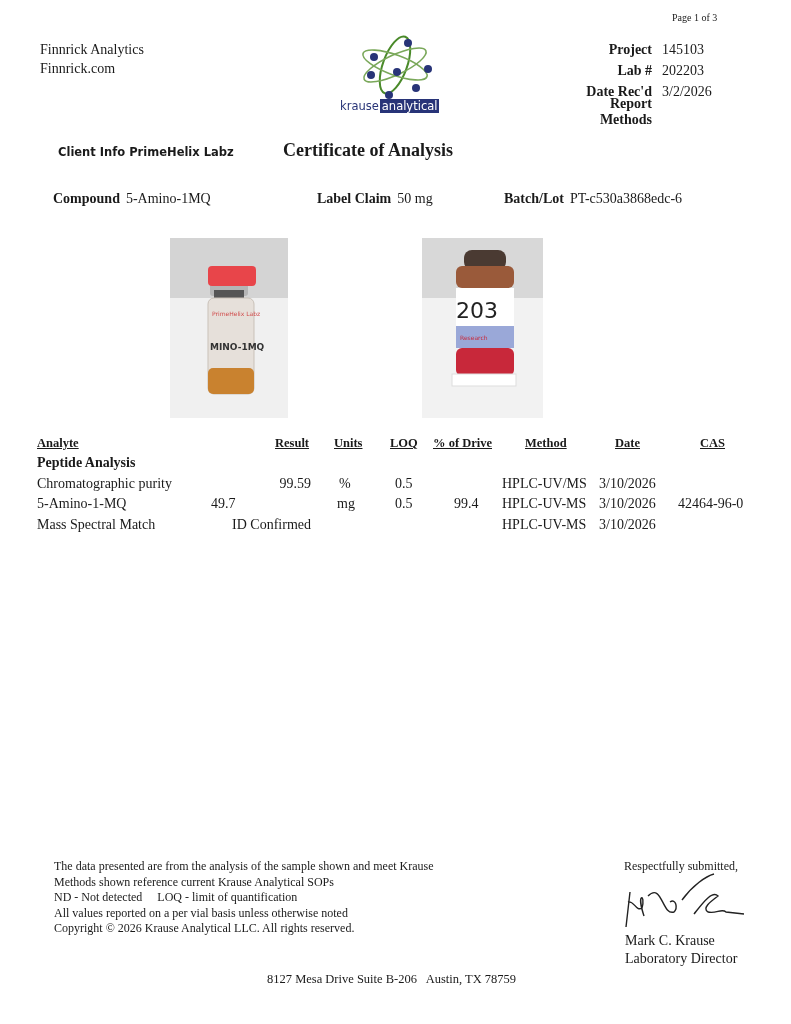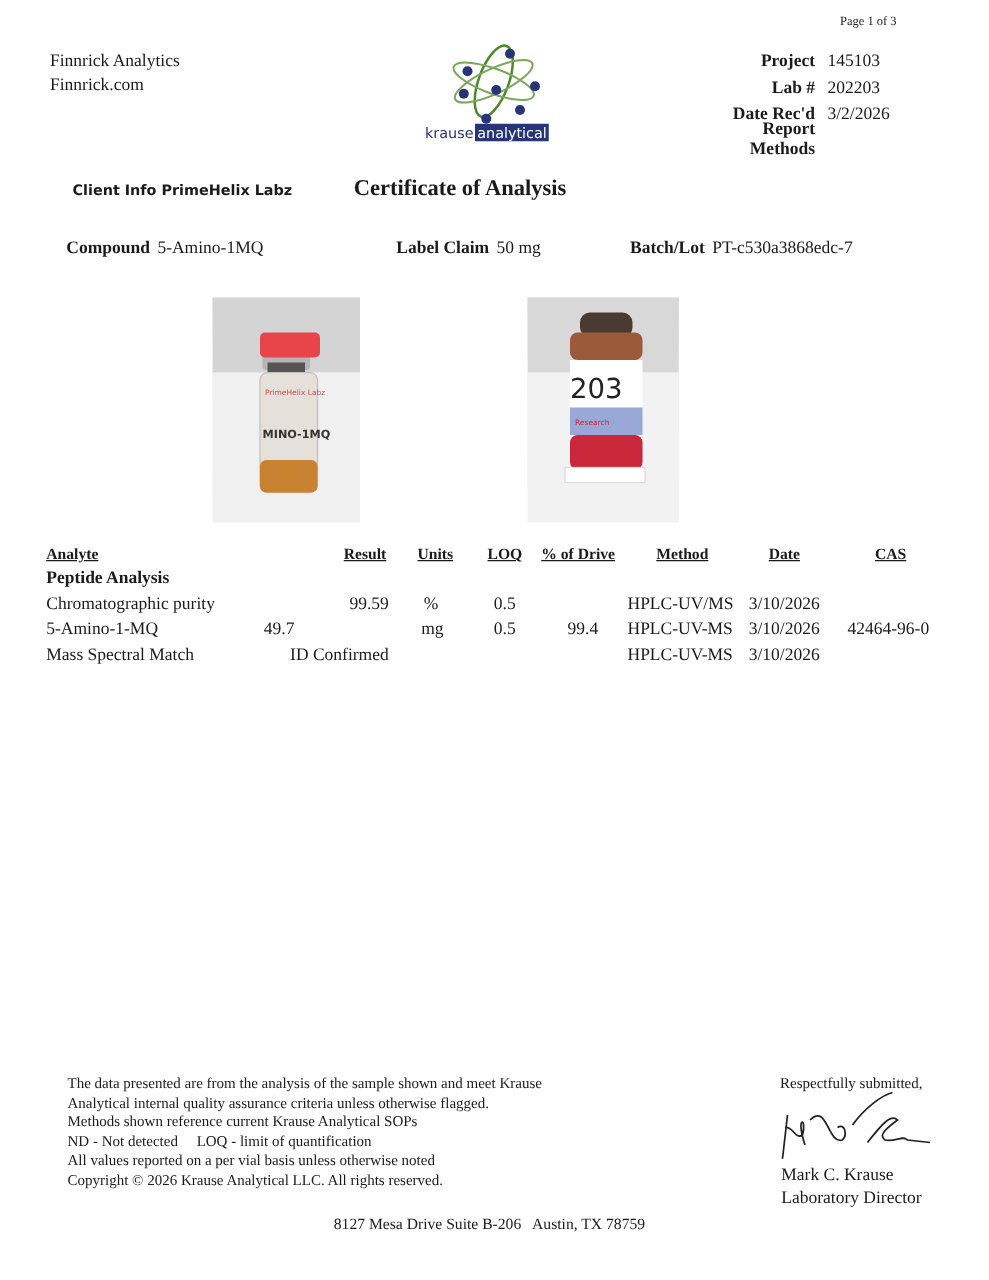--- a/index.html
+++ b/index.html
@@ -77,21 +77,21 @@
 <div class="abs client">Client Info PrimeHelix Labz</div>
 <div class="abs title">Certificate of Analysis</div>
 
 <div class="abs info-row" style="left:53px;">
   <b>Compound</b><span>5-Amino-1MQ</span>
 </div>
 <div class="abs info-row" style="left:317px;">
   <b>Label Claim</b><span>50 mg</span>
 </div>
 <div class="abs info-row" style="left:504px;">
-  <b>Batch/Lot</b><span>PT-c530a3868edc-7</span>
+  <b>Batch/Lot</b><span>PT-c530a3868edc-6</span>
 </div>
 
 <div class="abs photo" style="left:170px;">
   <svg width="118" height="180" viewBox="0 0 118 180">
     <rect x="0" y="0" width="118" height="60" fill="#d4d4d4"></rect>
     <rect x="0" y="60" width="118" height="120" fill="#f0f0f0"></rect>
     <rect x="40" y="44" width="38" height="14" rx="3" fill="#b5b5b5"></rect>
     <rect x="44" y="52" width="30" height="12" fill="#555"></rect>
     <rect x="38" y="28" width="48" height="20" rx="4" fill="#e8454a"></rect>
     <rect x="38" y="60" width="46" height="96" rx="6" fill="#e6e0da" stroke="#c9c1b8"></rect>
@@ -151,21 +151,20 @@
   <div>
     <div class="td" style="top:81px; left:0;">Mass Spectral Match</div>
     <div class="td" style="top:81px; left:154px; width:120px; text-align:right;">ID Confirmed</div>
     <div class="td" style="top:81px; left:465px;">HPLC-UV-MS</div>
     <div class="td" style="top:81px; left:562px;">3/10/2026</div>
   </div>
 </div>
 
 <div class="abs footer-notes">
   <div>The data presented are from the analysis of the sample shown and meet Krause</div>
-  <div>Analytical internal quality assurance criteria unless otherwise flagged.</div>
   <div>Methods shown reference current Krause Analytical SOPs</div>
   <div style="white-space:pre;">ND - Not detected     LOQ - limit of quantification</div>
   <div>All values reported on a per vial basis unless otherwise noted</div>
   <div>Copyright © 2026 Krause Analytical LLC. All rights reserved.</div>
 </div>
 
 <div class="abs sig-block">Respectfully submitted,</div>
 
 <div class="abs" style="top:872px; left:622px;">
   <svg width="125" height="60" viewBox="0 0 125 60">

